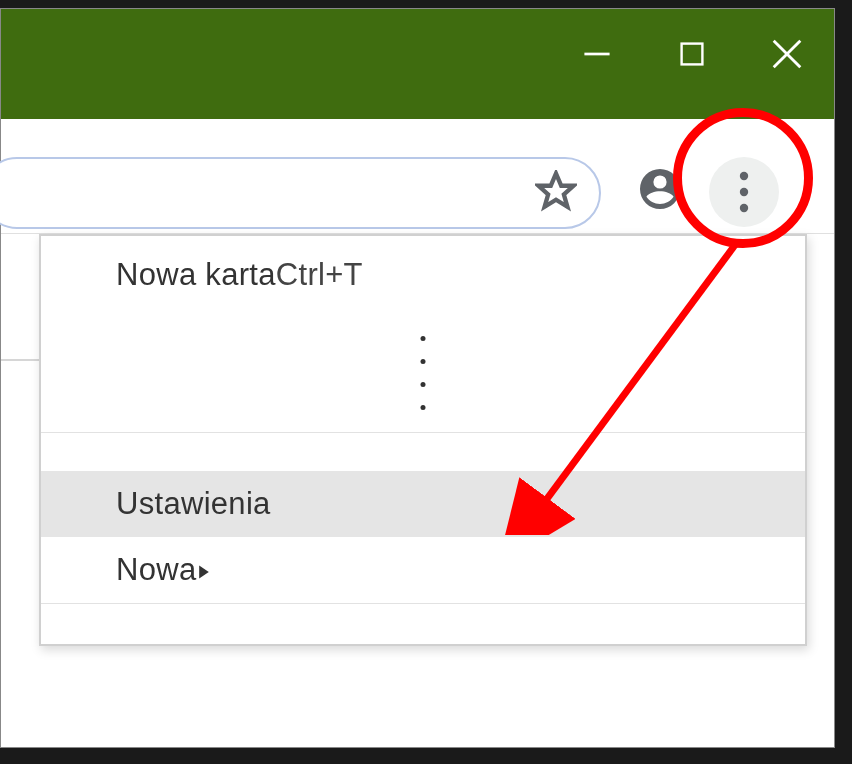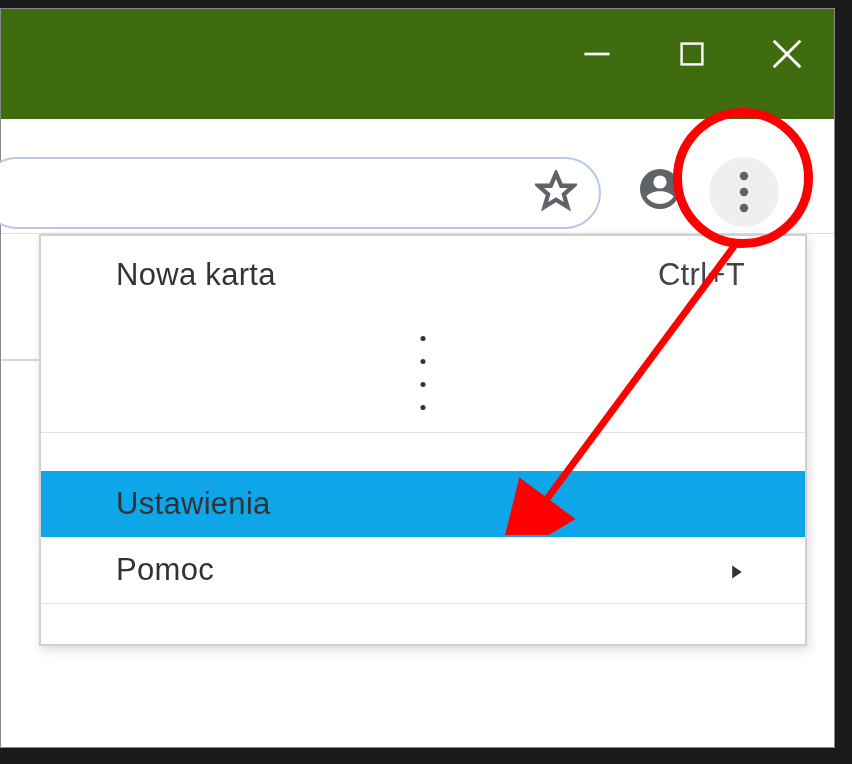--- a/index.html
+++ b/index.html
@@ -91,29 +91,29 @@
     top: 225px;
     left: 38px;
     width: 768px;
     background: #ffffff;
     border: 2px solid #d0d0d0;
     box-shadow: 2px 4px 10px rgba(0,0,0,0.15);
   }
   .menu-item {
     display: flex;
     align-items: center;
-    justify-content: space-between;
+    justify-content: flex-start;
     padding: 0 60px 0 75px;
     height: 66px;
     font-size: 31px;
     color: #333;
     letter-spacing: 0.3px;
   }
   .menu-item.first { height: 78px; }
-  .menu-item.highlight { background: #0ea5e9; }
+  .menu-item.highlight { background: #e5e5e5; }
   .menu-sep {
     height: 1px;
     background: #e2e2e2;
     margin: 0;
   }
   .menu-gap {
     height: 118px;
     position: relative;
   }
   .vertical-dots {
@@ -216,21 +216,21 @@
     </div>
 
     <div class="menu-sep"></div>
     <div style="height:38px"></div>
 
     <div class="menu-item highlight">
       <span>Ustawienia</span>
     </div>
 
     <div class="menu-item">
-      <span>Pomoc</span>
+      <span>Nowa</span>
       <span class="submenu-arrow">
         <svg viewBox="0 0 10 10">
             <polygon points="2,1 8,5 2,9"></polygon>
           </svg>
       </span>
     </div>
 
     <div class="menu-sep"></div>
     <div style="height:18px"></div>
 

